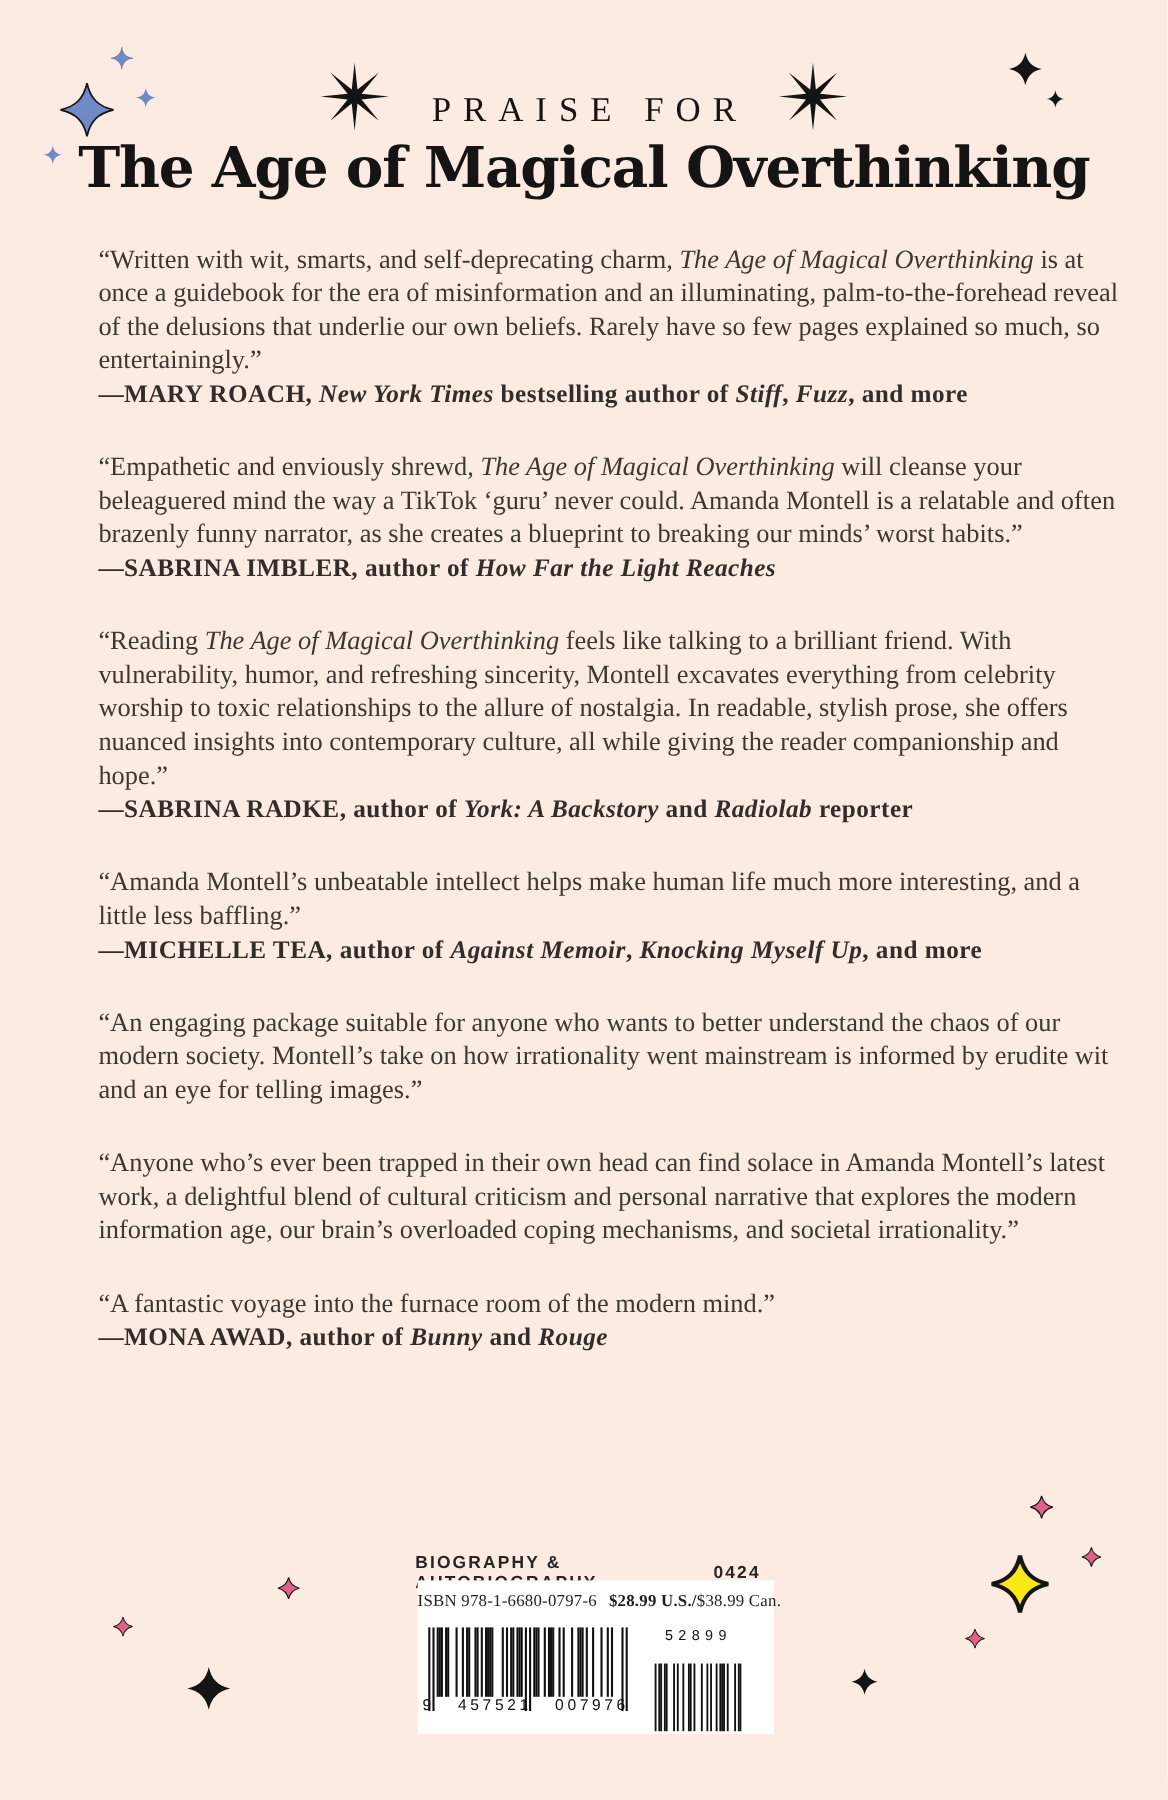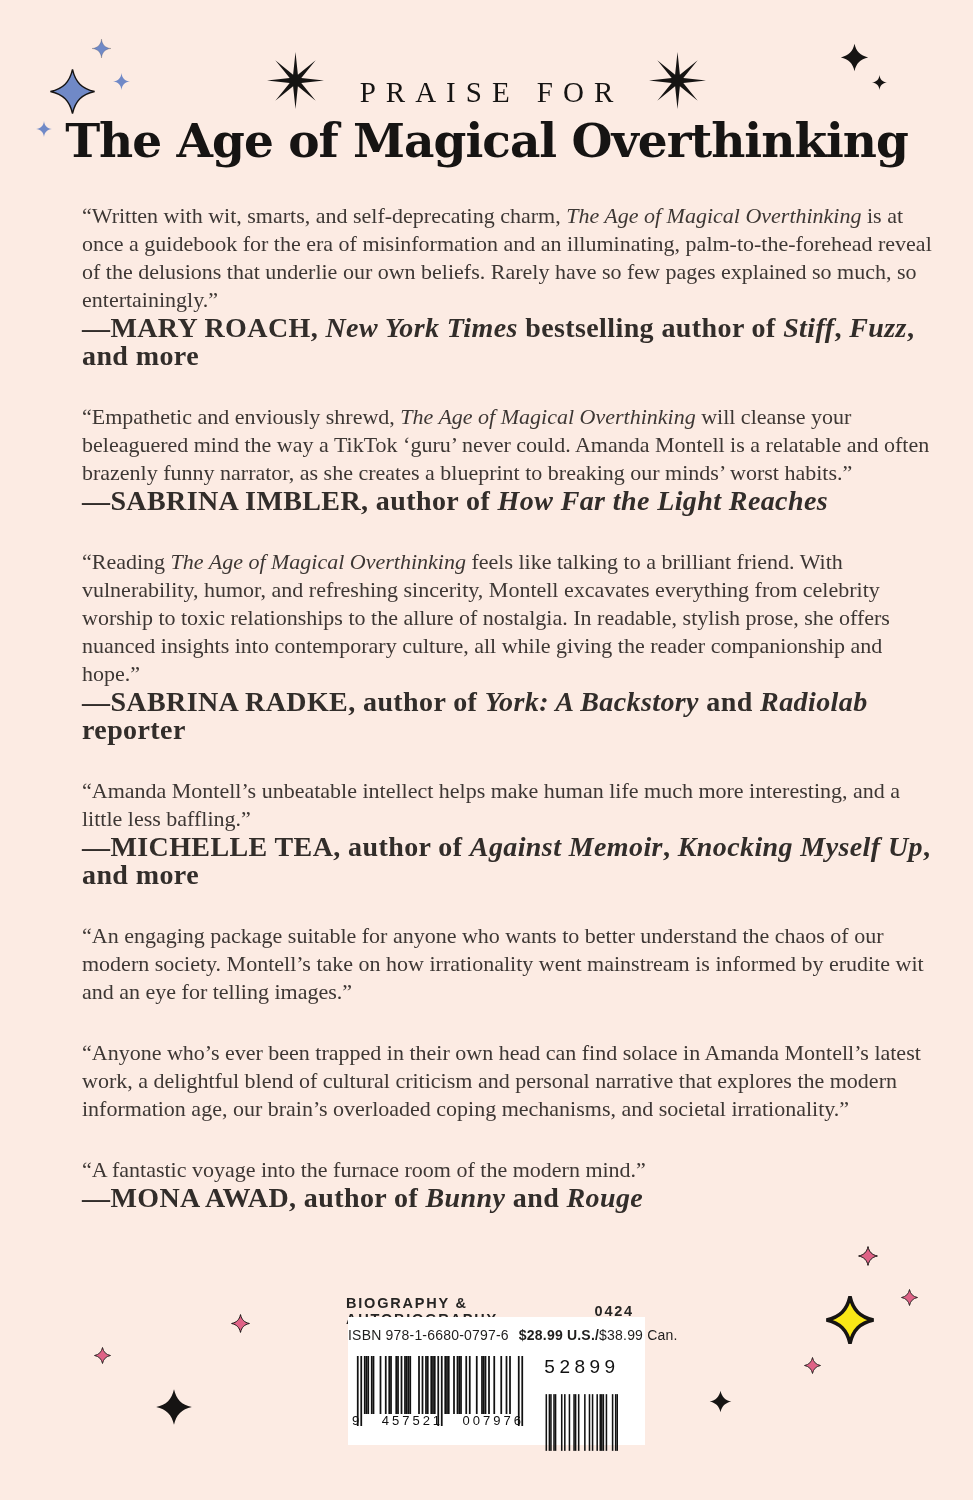--- a/index.html
+++ b/index.html
@@ -41,54 +41,54 @@
   }
   
   .quotes{
     position:absolute;top:202px;left:56px;width:854px;margin-left:26px;
   }
   .quote{margin-bottom:33px;}
   .quote-text{
     font-size:22px;line-height:28px;color:var(--body);
   }
   .quote-attr{
-    font-size:28px;line-height:28px;font-weight:bold;
+    font-size:21px;line-height:28px;font-weight:bold;
     letter-spacing:.4px;color:#322d2a;
   }
   .it{font-style:italic;}
   
   .category-row{
     position:absolute;top:1295px;left:346px;width:288px;
     display:flex;justify-content:space-between;align-items:center;
     font-family:"Liberation Sans",sans-serif;
     font-size:14.5px;font-weight:bold;letter-spacing:1.8px;
     color:#262524;
   }
   .barcode-box{
     position:absolute;top:1317px;left:348px;width:297px;height:128px;
     background:#ffffff;
   }
   .isbn-row{
     margin-top:10px;text-align:center;
-    font-family:Liberation Sans, sans-serif;
+    font-family:Liberation Serif, serif;
     font-size:14px;color:#1f1e1d;letter-spacing:.2px;white-space:nowrap;
   }
   .isbn-row .bold{font-weight:bold;}
   .isbn-row .sp{display:inline-block;width:10px;}
   .main-barcode{position:absolute;left:8px;top:39px;width:168px;}
   .main-digits{
     display:flex;justify-content:space-between;
     width:172px;margin-top:-13px;margin-left:-4px;
     font-family:"Liberation Sans",sans-serif;
     font-size:13px;color:#111;letter-spacing:3px;
   }
   .supp-barcode{position:absolute;left:196px;top:39px;width:76px;text-align:center;}
   .supp-digits{
     font-family:"Liberation Sans",sans-serif;
-    font-size:19px;color:#111;letter-spacing:4.5px;
+    font-size:12px;color:#111;letter-spacing:4.5px;
     margin-bottom:16px;white-space:nowrap;
   }
   svg{display:block;}
 </style>
 </head>
 <body>
 
 <div class="cover" style="--bg: #fcebe3; --ink: #161413; --body: #3d3734; --blue: #7089c7; --pink: #df6286; --yellow: #f9e716; background: rgb(252, 235, 227);">
 
   <svg width="0" height="0" style="position:absolute" aria-hidden="true">

